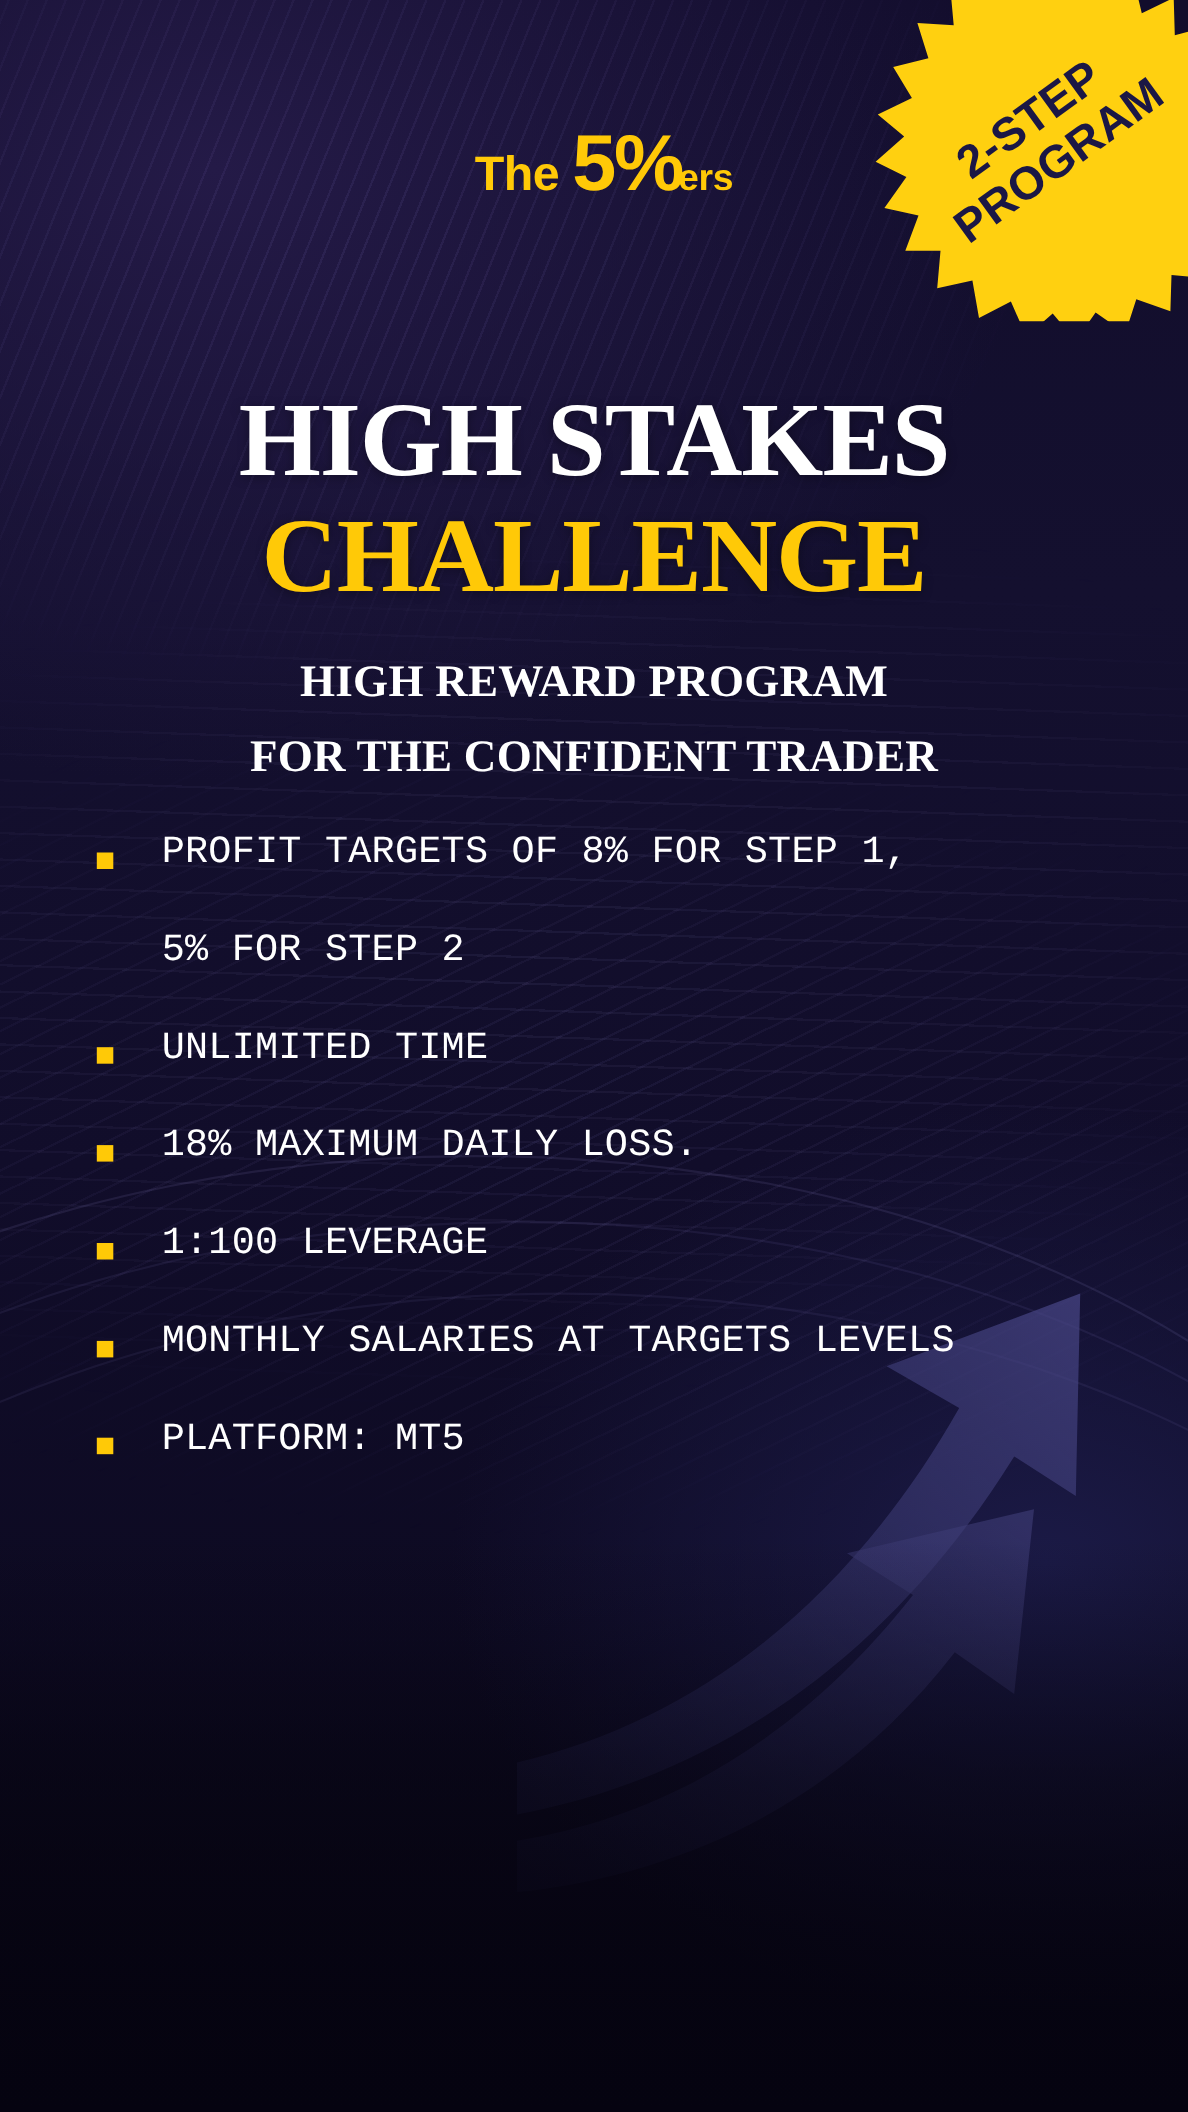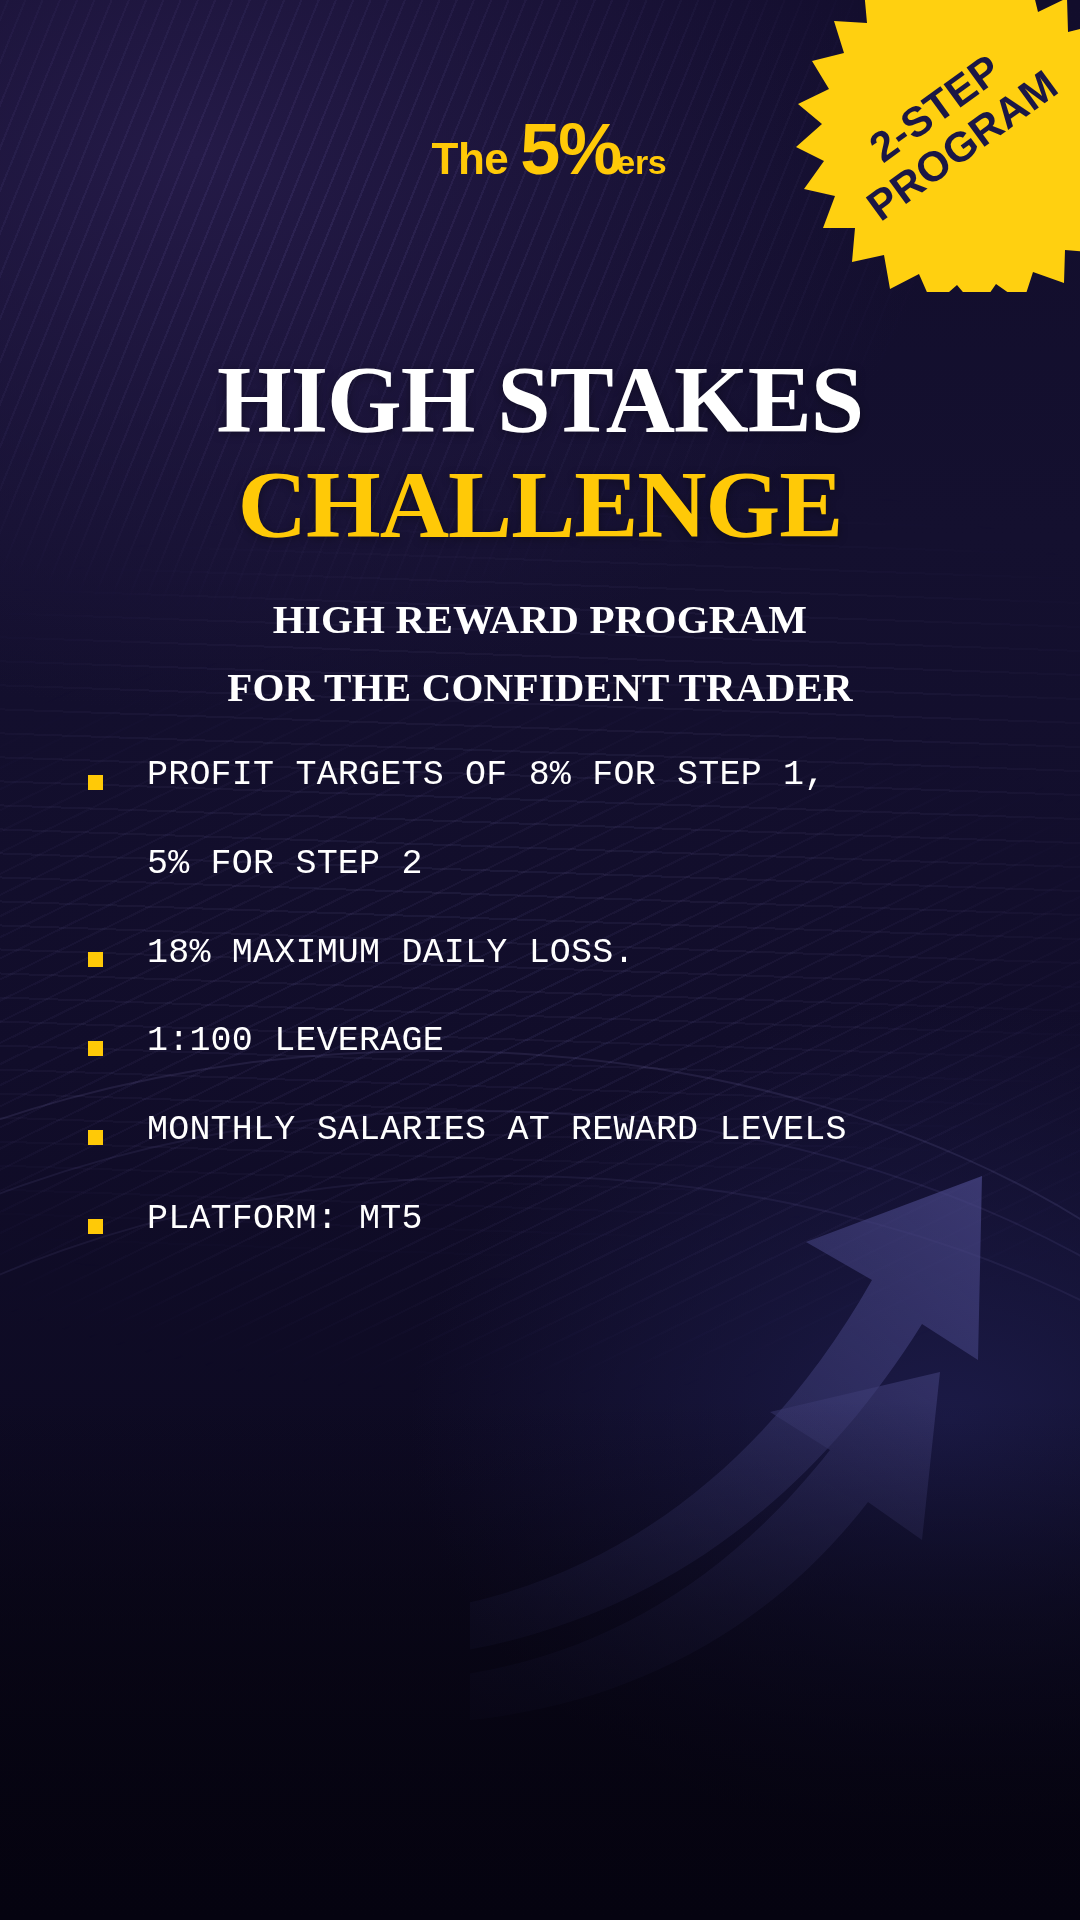--- a/index.html
+++ b/index.html
@@ -195,29 +195,33 @@
     <div class="bullet-row">
       <span class="bullet-sq"></span>
       <span class="bullet-text">PROFIT TARGETS OF 8% FOR STEP 1,</span>
     </div>
     <div class="bullet-row">
       <span class="bullet-sq ghost"></span>
       <span class="bullet-text">5% FOR STEP 2</span>
     </div>
     <div class="bullet-row">
       <span class="bullet-sq"></span>
+      <span class="bullet-text">UNLIMITED TIME</span>
+    </div>
+    <div class="bullet-row">
+      <span class="bullet-sq"></span>
       <span class="bullet-text">18% MAXIMUM DAILY LOSS.</span>
     </div>
     <div class="bullet-row">
       <span class="bullet-sq"></span>
       <span class="bullet-text">1:100 LEVERAGE</span>
     </div>
     <div class="bullet-row">
       <span class="bullet-sq"></span>
-      <span class="bullet-text">MONTHLY SALARIES AT REWARD LEVELS</span>
+      <span class="bullet-text">MONTHLY SALARIES AT TARGETS LEVELS</span>
     </div>
     <div class="bullet-row">
       <span class="bullet-sq"></span>
       <span class="bullet-text">PLATFORM: MT5</span>
     </div>
   </div>
 
 </div>
 
 </body></html>

